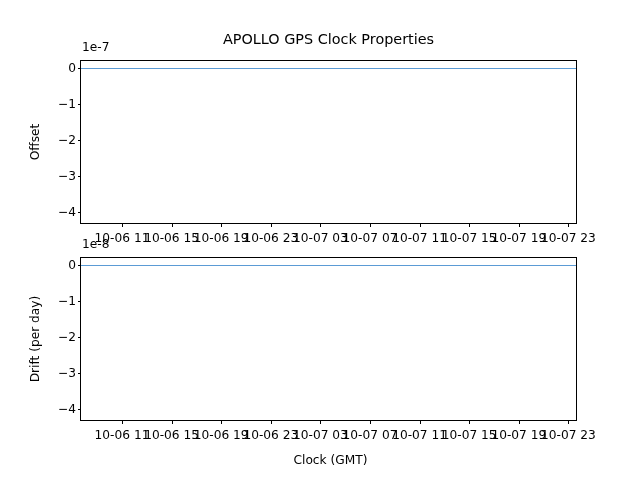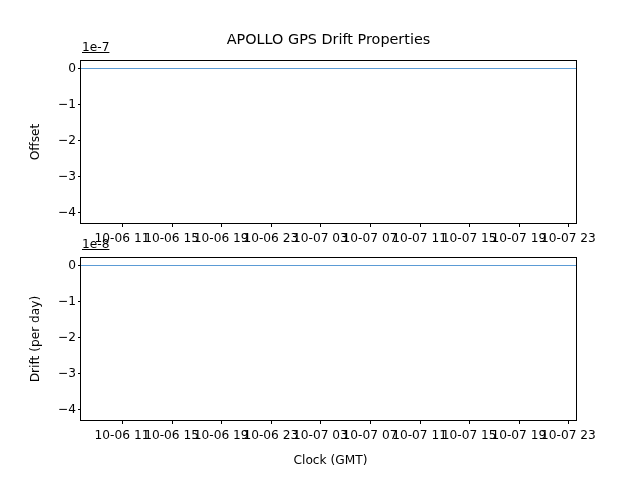--- a/index.html
+++ b/index.html
@@ -104,21 +104,20 @@
     text-align: right;
   }
 
   
   .offset-text {
     position: absolute;
     font-size: 12.2px;
     line-height: 14px;
     white-space: nowrap;
     color: #000000;
-    text-decoration: underline;
   }
 
   
   .ylabel {
     position: absolute;
     font-size: 12.2px;
     white-space: nowrap;
     color: #000000;
     transform-origin: 50% 50%;
     transform: rotate(-90deg);
@@ -131,21 +130,21 @@
     white-space: nowrap;
     color: #000000;
     text-align: center;
   }
 </style>
 </head>
 <body>
 
 <div id="figure">
 
-  <div class="fig-title">APOLLO GPS Drift Properties</div>
+  <div class="fig-title">APOLLO GPS Clock Properties</div>
 
   <div class="axes" id="axes-offset">
     <div class="data-line" id="offset-line" style="top: 6.51656px; border-top-color: rgb(91, 155, 213); border-top-width: 1.3px;"></div>
     <div id="offset-xticks">
         <div class="tick-x" style="left: 41px;"></div>
         <div class="tick-x" style="left: 90.6px;"></div>
         <div class="tick-x" style="left: 140.2px;"></div>
         <div class="tick-x" style="left: 189.8px;"></div>
         <div class="tick-x" style="left: 239.4px;"></div>
         <div class="tick-x" style="left: 289px;"></div>

